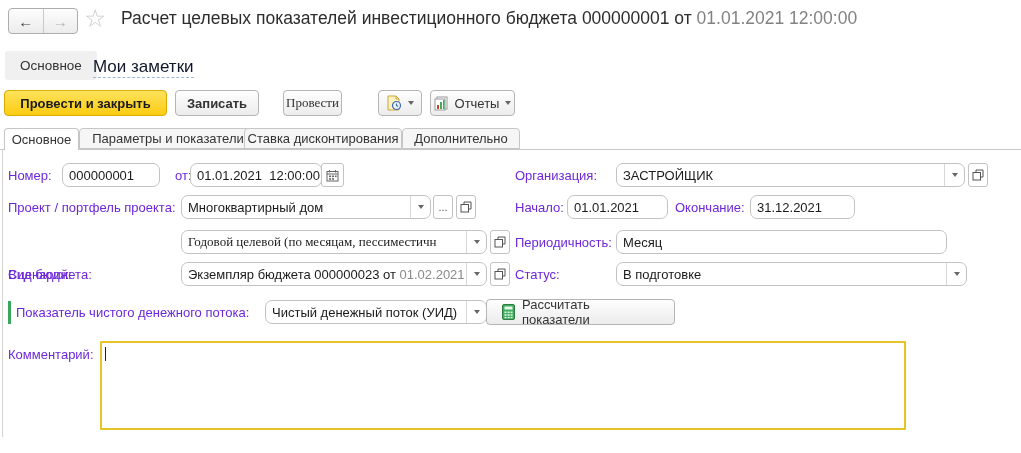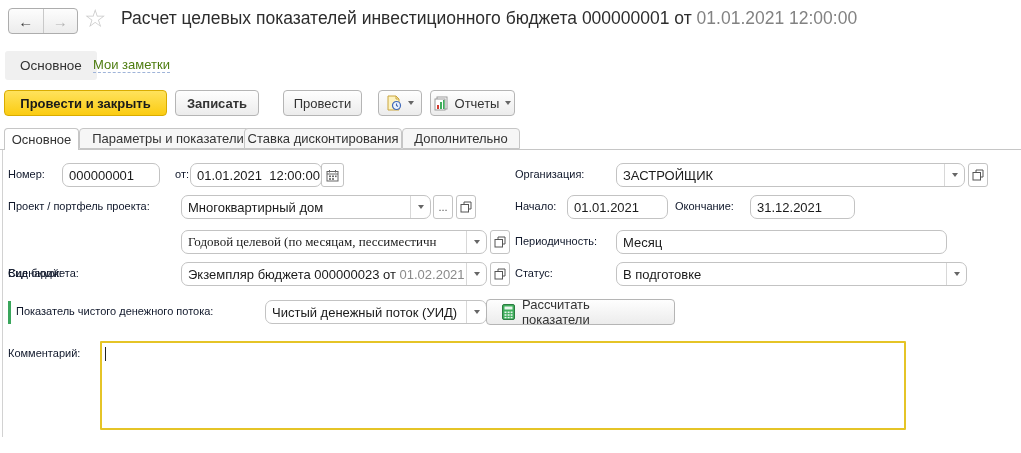--- a/index.html
+++ b/index.html
@@ -12,41 +12,41 @@
   .navbtn{flex:1;display:flex;align-items:center;justify-content:center;font-size:15px;cursor:pointer;}
   .navbtn.back{color:#3c3c3c;border-right:1px solid #c9c9c9;}
   .navbtn.fwd{color:#b3b3b3;}
   .star{position:absolute;left:84px;top:4px;font-size:25px;color:#c9c9c9;line-height:28px;}
   .title{position:absolute;left:121px;top:8px;font-size:17.5px;color:#2d2d2d;white-space:nowrap;}
   .title .dt{color:#828282;}
 
   
   .chip{position:absolute;left:5px;top:51px;height:29px;display:flex;align-items:center;
     padding:0 15px;background:#f0f0f0;border-radius:3px;font-size:13.5px;color:#333;}
-  .notes{position:absolute;left:93px;top:57px;font-size:13px;color:#4d7c0f;
+  .notes{position:absolute;left:93px;top:57px;font-size:17px;color:#0f172a;
     border-bottom:1px dashed #9fb4d9;cursor:pointer;}
 
   
   .btn{position:absolute;top:90px;height:26px;box-sizing:border-box;border:1px solid #b5b5b5;border-radius:4px;
     background:linear-gradient(#fefefe,#ececec);font-size:13px;color:#333;
     display:flex;align-items:center;justify-content:center;gap:6px;cursor:pointer;padding:0 14px;}
   .btn.primary{background:linear-gradient(#ffe25c,#fbcc12);border-color:#d9ac00;font-weight:bold;color:#1a1a1a;}
   .caret{width:0;height:0;border-left:3.5px solid transparent;border-right:3.5px solid transparent;border-top:4px solid #666;}
 
   
   .tabline{position:absolute;left:0;right:0;top:149px;height:1px;background:#c6c6c6;}
   .tab{position:absolute;top:128px;height:21px;box-sizing:border-box;border:1px solid #c6c6c6;
     border-radius:4px 4px 0 0;background:#f6f6f6;display:flex;align-items:center;justify-content:center;
     font-size:13px;color:#333;cursor:pointer;z-index:1;}
   .tab.active{background:#fff;height:22px;border-bottom:none;z-index:2;}
 
   .leftborder{position:absolute;left:2px;top:150px;width:1px;height:287px;background:#d2d2d2;}
 
   
-  .lbl{position:absolute;font-size:11px;color:#0f172a;white-space:nowrap;}
+  .lbl{position:absolute;font-size:13px;color:#6d28d9;white-space:nowrap;}
   .field{position:absolute;box-sizing:border-box;height:24px;background:#fff;border:1px solid #c3c3c3;
     border-radius:7px;display:flex;align-items:stretch;overflow:hidden;}
   .field .val{flex:1;display:flex;align-items:center;padding:0 6px;font-size:13px;color:#1a1a1a;
     white-space:pre;overflow:hidden;}
   .field .val .graydate{color:#8a8a8a;}
   .combo{width:19px;border-left:1px solid #d8d8d8;display:flex;align-items:center;justify-content:center;cursor:pointer;}
   .sq{position:absolute;box-sizing:border-box;width:20px;height:24px;background:#fff;border:1px solid #c3c3c3;
     border-radius:3px;display:flex;align-items:center;justify-content:center;font-size:12px;color:#555;cursor:pointer;}
   .greenbar{position:absolute;left:8px;top:301px;width:3px;height:23px;background:#3aa65c;}
 
@@ -76,21 +76,21 @@
       <span>Основное</span>
     </div>
   <div class="notes">Мои заметки</div>
 
   <div class="btn primary" style="left:4px;width:163px;">
     <span>Провести и закрыть</span>
   </div>
   <div class="btn" style="left:175px;width:84px;font-weight:bold;">
     <span>Записать</span>
   </div>
-  <div class="btn" style="left:283px;width:79px;">
+  <div class="btn" style="left:283px;width:59px;font-family:Liberation Serif, serif;">
     <span>Провести</span>
   </div>
   <div class="btn" style="left:378px;width:44px;padding:0 7px;">
     <span>
       <svg width="16" height="16" viewBox="0 0 16 16">
         <path d="M2 1 h8 l3 3 v11 h-11 z" fill="#fdf3c1" stroke="#caa53f" stroke-width="1"></path>
         <path d="M10 1 v3 h3" fill="none" stroke="#caa53f" stroke-width="1"></path>
         <circle cx="10.5" cy="10.5" r="4" fill="#eaf2fb" stroke="#3f68b8" stroke-width="1.2"></circle>
         <path d="M10.5 8.5 v2 l1.5 1" fill="none" stroke="#3f68b8" stroke-width="1.1"></path>
       </svg>

